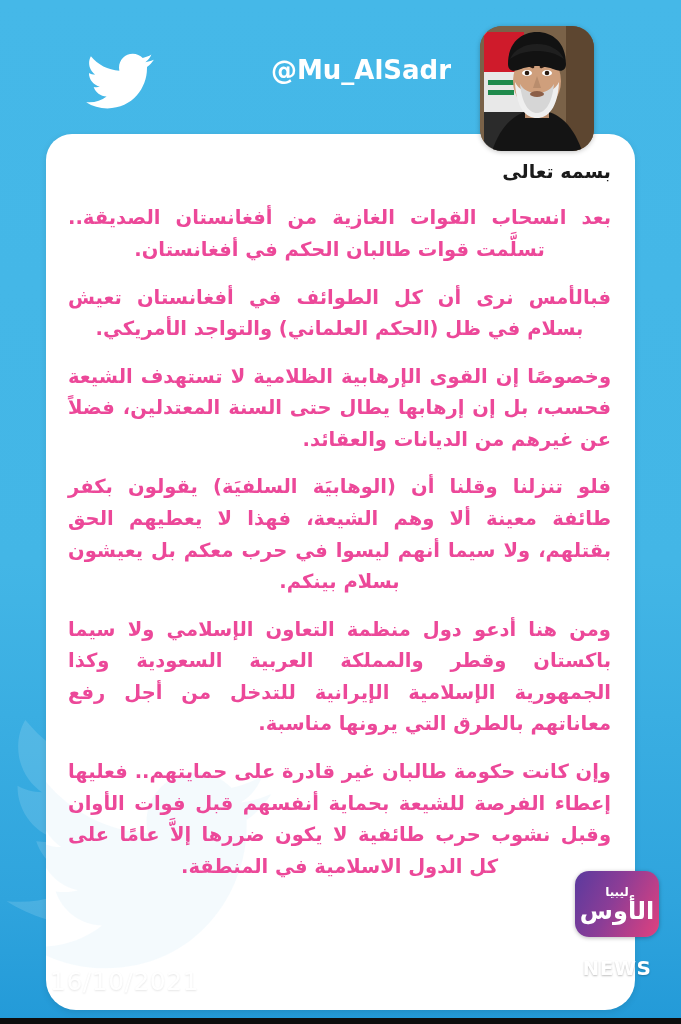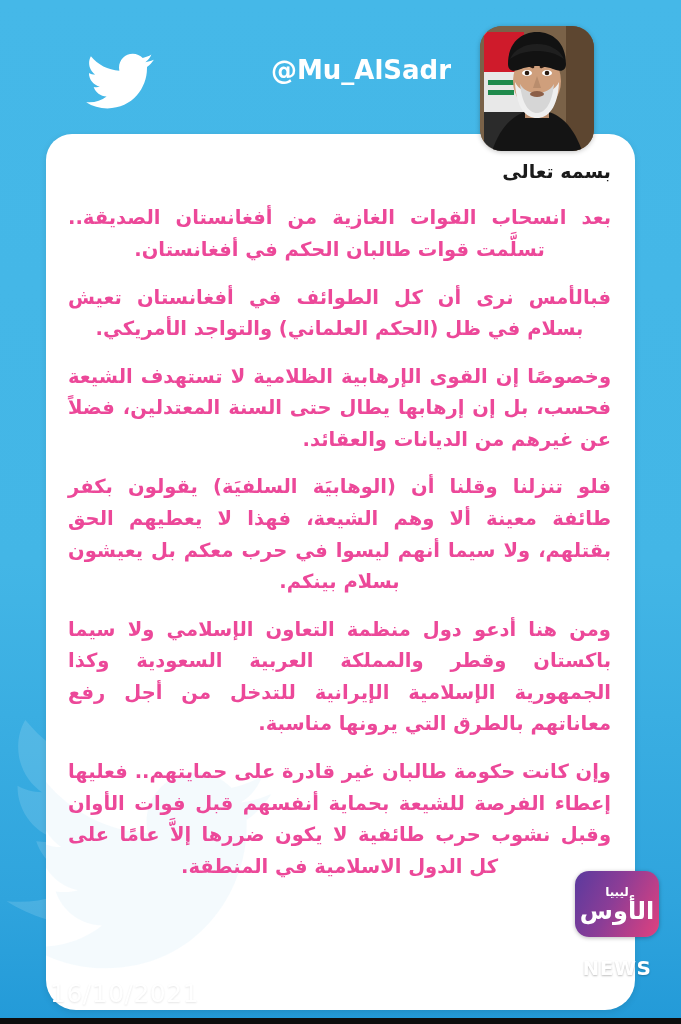--- a/index.html
+++ b/index.html
@@ -100,21 +100,21 @@
     text-align:justify;
     text-align-last:center;
     line-height:1.62;
     margin:16px 0 2px 0;
     letter-spacing:-0.1px;
   }
   .para.last-right{text-align-last:right;}
 
   
   .footer{
-    position:absolute;left:0;bottom:0;width:681px;height:78px;z-index:5;
+    position:absolute;left:0;bottom:12px;width:681px;height:78px;z-index:5;
   }
   .tweet-date{
     position:absolute;left:50px;bottom:16px;
     font-size:25px;font-weight:400;color:#ffffff;
     direction:ltr;letter-spacing:.5px;
     text-shadow:0 1px 2px rgba(0,0,0,.10);
   }
   .actions{
     position:absolute;right:62px;bottom:16px;
     display:flex;flex-direction:row;align-items:center;gap:24px;

